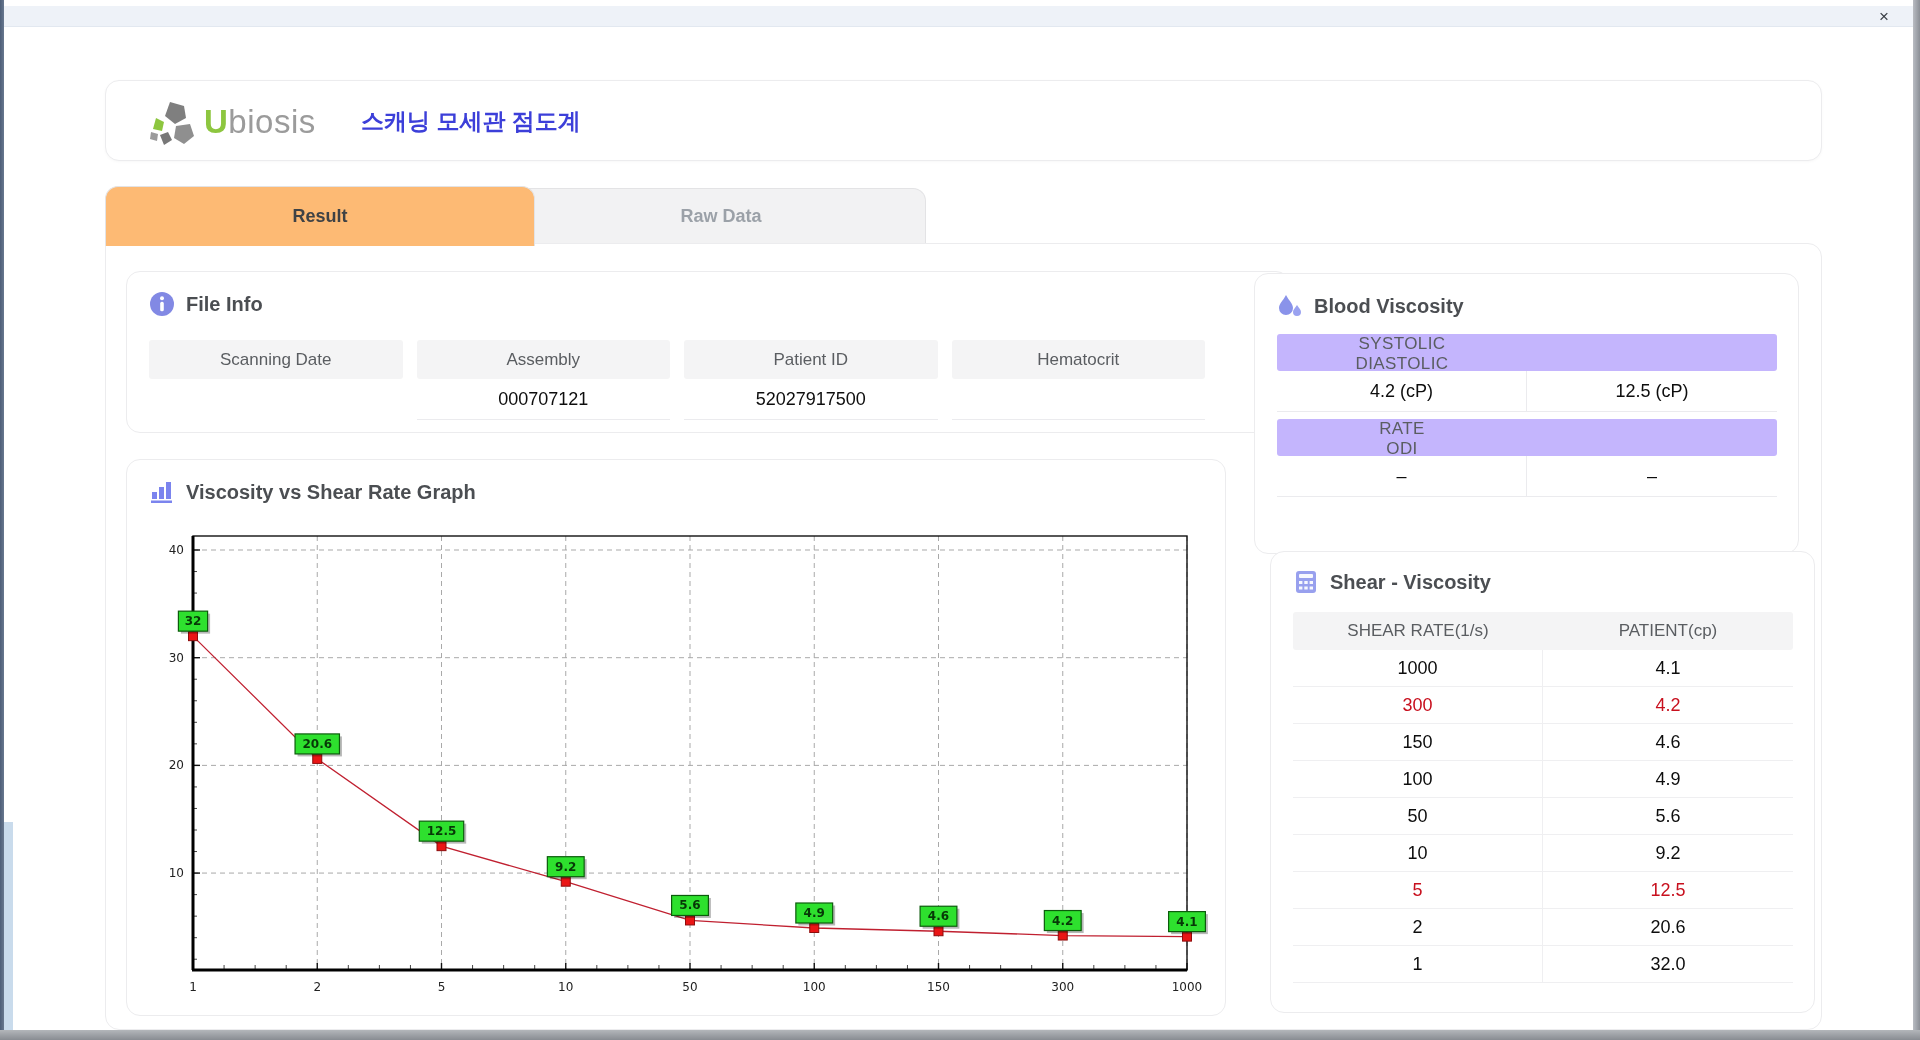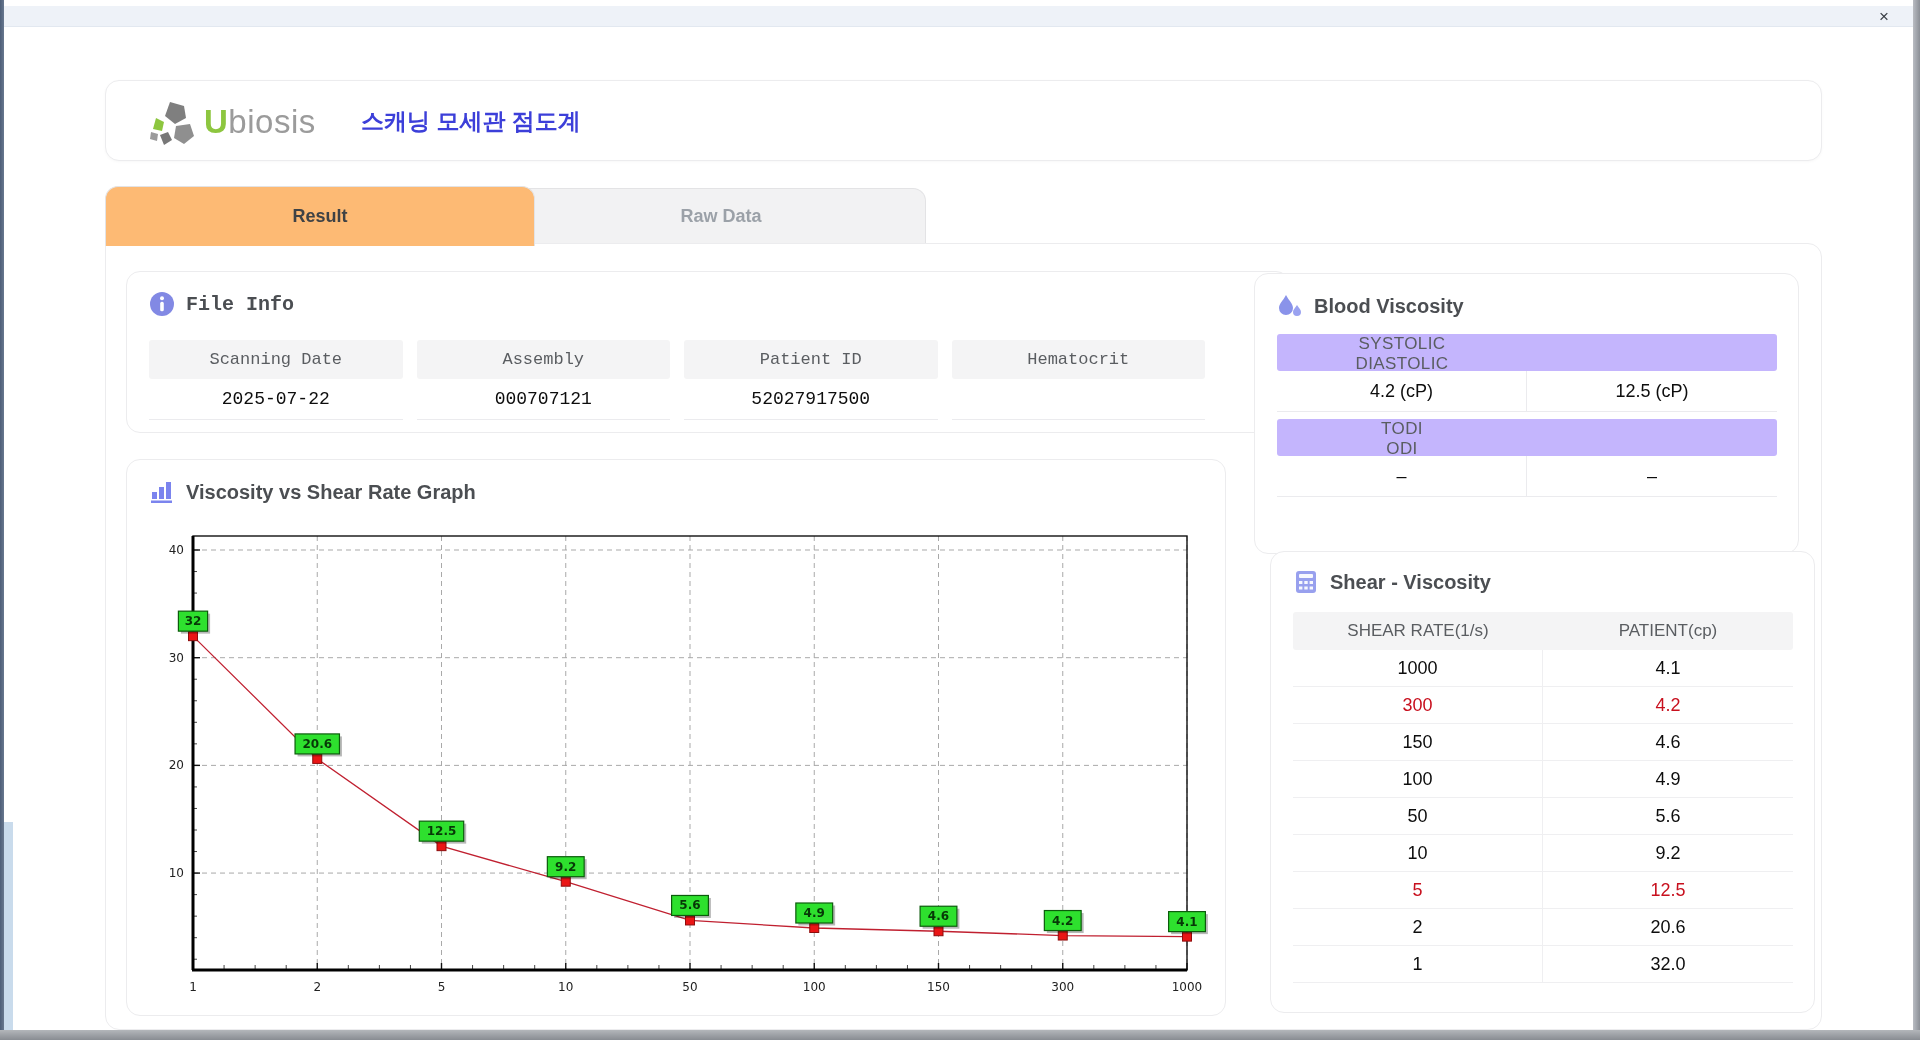--- a/index.html
+++ b/index.html
@@ -39,21 +39,21 @@
   .tab-inactive { left:516px; top:188px; width:410px; height:56px; background:#f2f2f3; color:#9ba1a8; z-index:1; }
 
   
   .content-card { left:105px; top:243px; width:1717px; height:787px; border-radius:0 14px 14px 14px; z-index:2; }
 
   .section-title { position:absolute; display:flex; align-items:center; gap:11px;
     font-size:20px; font-weight:bold; color:#4b4e52; }
   .icon-badge { width:26px; height:26px; flex:0 0 26px; }
 
   
-  .file-info-card { left:20px; top:27px; width:1164px; height:162px;font-family:Liberation Mono, monospace; }
+  .file-info-card { left:20px; top:27px; width:1164px; height:162px; }
   .fi-fields { position:absolute; left:22px; top:68px; width:1056px; display:flex; gap:14px; }
   .fi-field { width:254px; }
   .fi-label { height:39px; background:#f4f4f5; border-radius:3px; display:flex; align-items:center;
     justify-content:center; font-size:17px; color:#5a5d61; }
   .fi-value { height:41px; display:flex; align-items:center; justify-content:center;
     font-size:18px; color:#0d0d0d; border-bottom:1px solid #ebebee; }
 
   
   .graph-card { left:20px; top:215px; width:1100px; height:557px; }
   .chart-svg { position:absolute; left:28px; top:62px; overflow:visible; }
@@ -117,21 +117,20 @@
         <svg class="icon-badge" viewBox="0 0 26 26">
           <circle cx="13" cy="13" r="12" fill="#8289e4"></circle>
           <circle cx="13" cy="7.2" r="2" fill="#fff"></circle>
           <rect x="11.2" y="10.8" width="3.6" height="9.5" rx="1.6" fill="#fff"></rect>
         </svg>
         <span>File Info</span>
       </div>
       <div class="fi-fields" id="fi-fields">
           <div class="fi-field">
             <div class="fi-label">Scanning Date</div>
-            <div class="fi-value">2025-07-22</div>
           </div>
           <div class="fi-field">
             <div class="fi-label">Assembly</div>
             <div class="fi-value">000707121</div>
           </div>
           <div class="fi-field">
             <div class="fi-label">Patient ID</div>
             <div class="fi-value">52027917500</div>
           </div>
           <div class="fi-field">
@@ -284,21 +283,21 @@
       <div class="bv-grid" id="bv-grid">
           <div class="bv-hdr">
             <span>SYSTOLIC</span>
             <span>DIASTOLIC</span>
           </div>
           <div class="bv-val">
             <span>4.2 (cP)</span>
             <span>12.5 (cP)</span>
           </div>
           <div class="bv-hdr">
-            <span>TODI</span>
+            <span>RATE</span>
             <span>ODI</span>
           </div>
           <div class="bv-val">
             <span>–</span>
             <span>–</span>
           </div>
         </div>
     </div>
 
     <div class="card shear-card">

